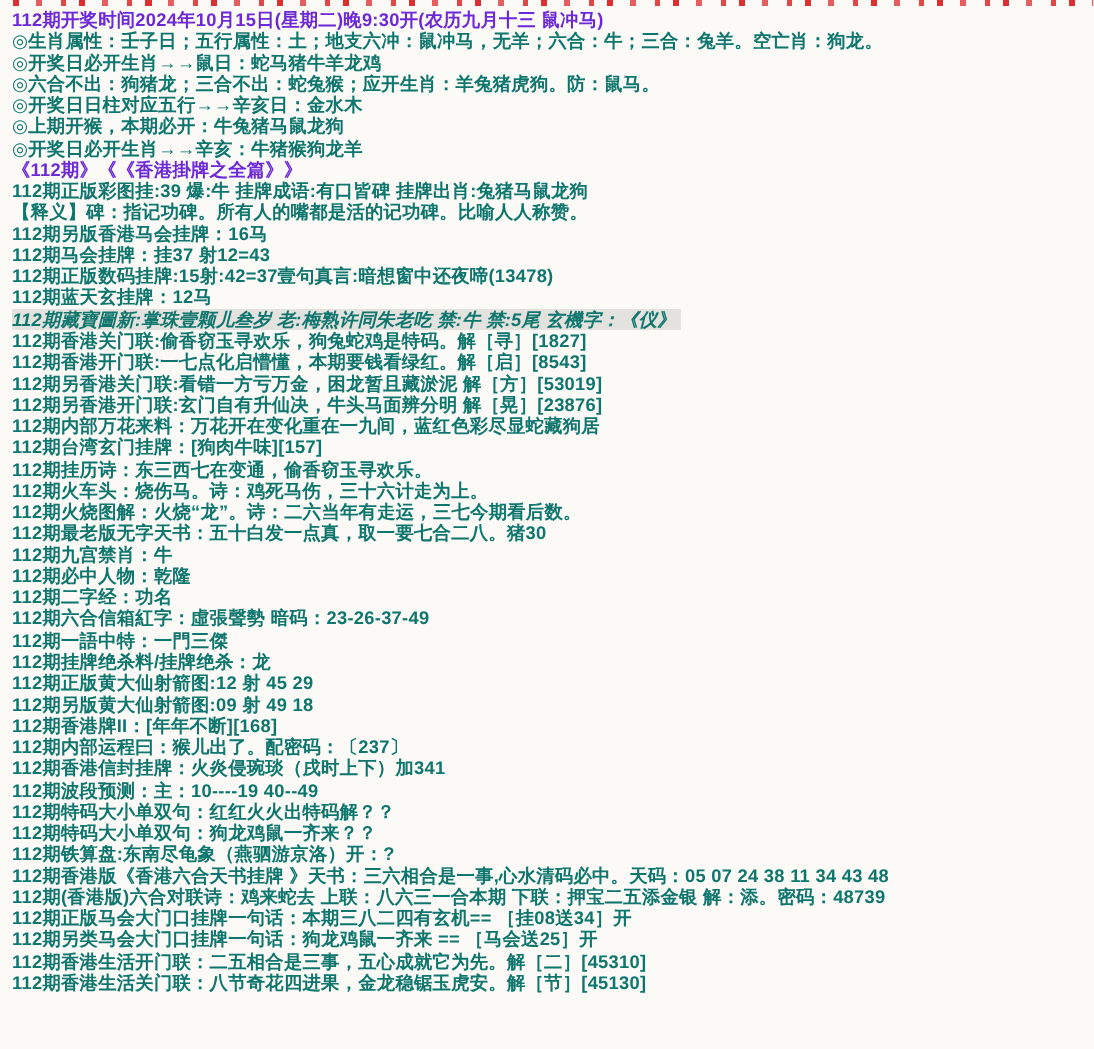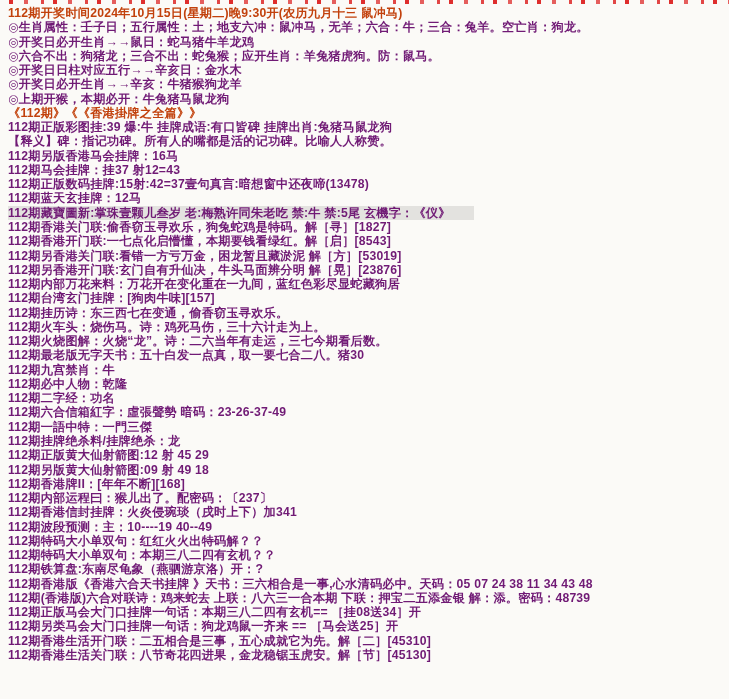--- a/index.html
+++ b/index.html
@@ -13,40 +13,40 @@
     background:repeating-linear-gradient(90deg,
       transparent 0 9px, rgba(217,10,10,.85) 9px 13px,
       transparent 13px 24px, rgba(217,10,10,.65) 24px 28px,
       transparent 28px 41px, rgba(217,10,10,.75) 41px 44px);
   }
   .doc{padding:1px 4px 0 8px;}
   .line{
     font-size:12.2px;
     line-height:14.27px;
     font-weight:bold;
-    color:#701a75;
+    color:#0f766e;
     white-space:nowrap;
     letter-spacing:0.2px;
   }
-  .line.red{color:#c2410c;}
-  .line.highlight{background:#e3e2df;width:fit-content;padding-right:23px;}
+  .line.red{color:#6d28d9;}
+  .line.highlight{background:#e3e2df;width:fit-content;padding-right:4px;font-style:italic;}
 </style>
 </head>
 <body>
 
 <div class="page">
   <div class="clip-strip"></div>
   <div class="doc">
       <div class="line red">112期开奖时间2024年10月15日(星期二)晚9:30开(农历九月十三 鼠冲马)</div>
       <div class="line">◎生肖属性：壬子日；五行属性：土；地支六冲：鼠冲马，无羊；六合：牛；三合：兔羊。空亡肖：狗龙。</div>
       <div class="line">◎开奖日必开生肖→→鼠日：蛇马猪牛羊龙鸡</div>
       <div class="line">◎六合不出：狗猪龙；三合不出：蛇兔猴；应开生肖：羊兔猪虎狗。防：鼠马。</div>
       <div class="line">◎开奖日日柱对应五行→→辛亥日：金水木</div>
+      <div class="line">◎上期开猴，本期必开：牛兔猪马鼠龙狗</div>
       <div class="line">◎开奖日必开生肖→→辛亥：牛猪猴狗龙羊</div>
-      <div class="line">◎上期开猴，本期必开：牛兔猪马鼠龙狗</div>
       <div class="line red">《112期》《《香港掛牌之全篇》》</div>
       <div class="line">112期正版彩图挂:39 爆:牛 挂牌成语:有口皆碑 挂牌出肖:兔猪马鼠龙狗</div>
       <div class="line">【释义】碑：指记功碑。所有人的嘴都是活的记功碑。比喻人人称赞。</div>
       <div class="line">112期另版香港马会挂牌：16马</div>
       <div class="line">112期马会挂牌：挂37 射12=43</div>
       <div class="line">112期正版数码挂牌:15射:42=37壹句真言:暗想窗中还夜啼(13478)</div>
       <div class="line">112期蓝天玄挂牌：12马</div>
       <div class="line highlight">112期藏寶圖新:掌珠壹颗儿叁岁 老:梅熟许同朱老吃 禁:牛 禁:5尾 玄機字：《仪》</div>
       <div class="line">112期香港关门联:偷香窃玉寻欢乐，狗兔蛇鸡是特码。解［寻］[1827]</div>
       <div class="line">112期香港开门联:一七点化启懵懂，本期要钱看绿红。解［启］[8543]</div>
@@ -64,21 +64,21 @@
       <div class="line">112期六合信箱紅字：虛張聲勢 暗码：23-26-37-49</div>
       <div class="line">112期一語中特：一門三傑</div>
       <div class="line">112期挂牌绝杀料/挂牌绝杀：龙</div>
       <div class="line">112期正版黄大仙射箭图:12 射 45 29</div>
       <div class="line">112期另版黄大仙射箭图:09 射 49 18</div>
       <div class="line">112期香港牌II：[年年不断][168]</div>
       <div class="line">112期内部运程曰：猴儿出了。配密码：〔237〕</div>
       <div class="line">112期香港信封挂牌：火炎侵琬琰（戌时上下）加341</div>
       <div class="line">112期波段预测：主：10----19 40--49</div>
       <div class="line">112期特码大小单双句：红红火火出特码解？？</div>
-      <div class="line">112期特码大小单双句：本期三八二四有玄机？？</div>
+      <div class="line">112期特码大小单双句：狗龙鸡鼠一齐来？？</div>
       <div class="line">112期铁算盘:东南尽龟象（燕驷游京洛）开：?</div>
       <div class="line">112期香港版《香港六合天书挂牌 》天书：三六相合是一事,心水清码必中。天码：05 07 24 38 11 34 43 48</div>
       <div class="line">112期(香港版)六合对联诗：鸡来蛇去 上联：八六三一合本期 下联：押宝二五添金银 解：添。密码：48739</div>
       <div class="line">112期正版马会大门口挂牌一句话：本期三八二四有玄机== ［挂08送34］开</div>
       <div class="line">112期另类马会大门口挂牌一句话：狗龙鸡鼠一齐来 == ［马会送25］开</div>
       <div class="line">112期香港生活开门联：二五相合是三事，五心成就它为先。解［二］[45310]</div>
       <div class="line">112期香港生活关门联：八节奇花四进果，金龙稳锯玉虎安。解［节］[45130]</div>
     </div>
 </div>
 

